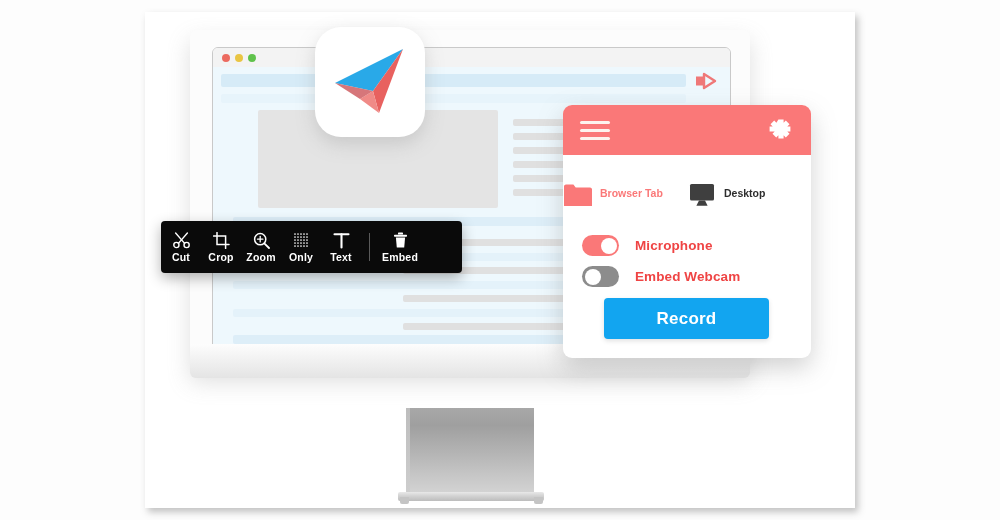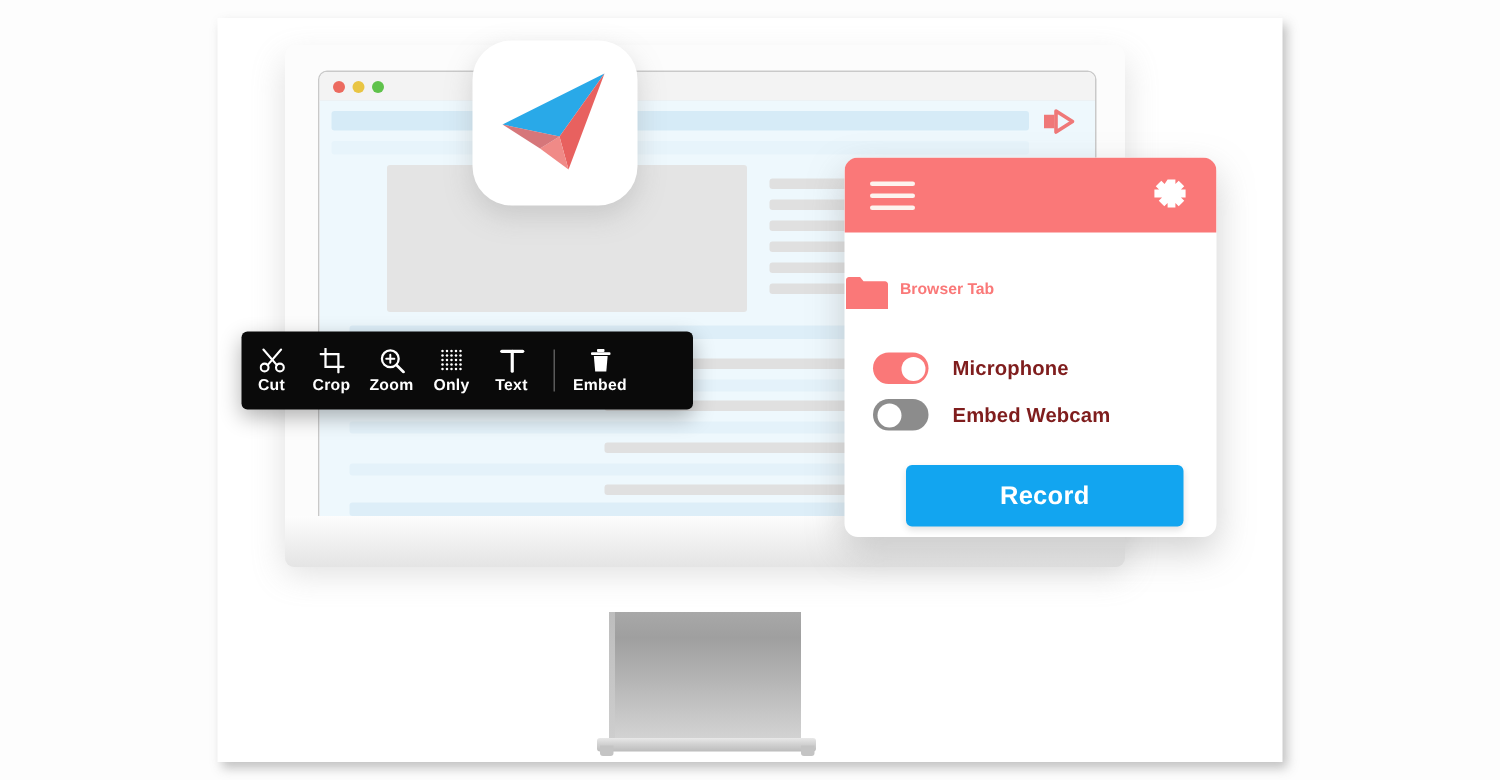--- a/index.html
+++ b/index.html
@@ -145,24 +145,24 @@
 
   .row{position:absolute;left:19px;display:flex;align-items:center;gap:16px;}
   .row-mic{top:130px;}
   .row-cam{top:161px;justify-content:center;}
   .sw{width:37px;height:21px;border-radius:11px;position:relative;flex:none;cursor:pointer;}
   .sw.on{background:#fa7878;}
   .sw.off{background:#8c8c8c;}
   .sw .knob{position:absolute;top:2.5px;width:16px;height:16px;border-radius:50%;background:#ffffff;}
   .sw.on .knob{left:18.5px;}
   .sw.off .knob{left:2.5px;}
-  .row-lbl{font-size:13.5px;font-weight:bold;color:#7f1d1d;letter-spacing:.1px;}
+  .row-lbl{font-size:13.5px;font-weight:bold;color:#ef4444;letter-spacing:.1px;}
 
   .record{
-    position:absolute;left:41px;top:205px;width:185px;height:41px;
+    position:absolute;left:41px;top:193px;width:165px;height:41px;
     background:#12a5f0;border-radius:4px;display:flex;align-items:center;justify-content:center;
     cursor:pointer;box-shadow:0 2px 5px rgba(0,0,0,.12);
   }
   .record .r-lbl{color:#ffffff;font-size:17px;font-weight:bold;letter-spacing:.2px;}
 </style>
 </head>
 <body>
 
 <div id="stage">
 
@@ -343,20 +343,29 @@
 
       <div class="src">
         <span class="src-ico">
           <svg width="30" height="26" viewBox="0 0 30 26">
             <path fill="#fa7878" d="M1 4.6c0-1.1.9-2 2-2h7.4l2.3 2.9H27c1.1 0 2 .9 2 2V24H1z"></path>
           </svg>
         </span>
         <span class="src-lbl active">Browser Tab</span>
       </div>
 
+      <div class="src">
+        <span class="src-ico">
+          <svg width="30" height="26" viewBox="0 0 30 26">
+            <rect x="3" y="2" width="24" height="16.5" rx="1.6" fill="#3f3f3f"></rect>
+            <path d="M12 18.5h6l2.6 5.2H9.4z" fill="#3f3f3f"></path>
+          </svg>
+        </span>
+        <span class="src-lbl">Desktop</span>
+      </div>
 
     </div>
 
     <div class="row row-mic">
       <span class="sw on">
           <span class="knob"></span>
         </span>
       <span class="row-lbl">Microphone</span>
     </div>
 

